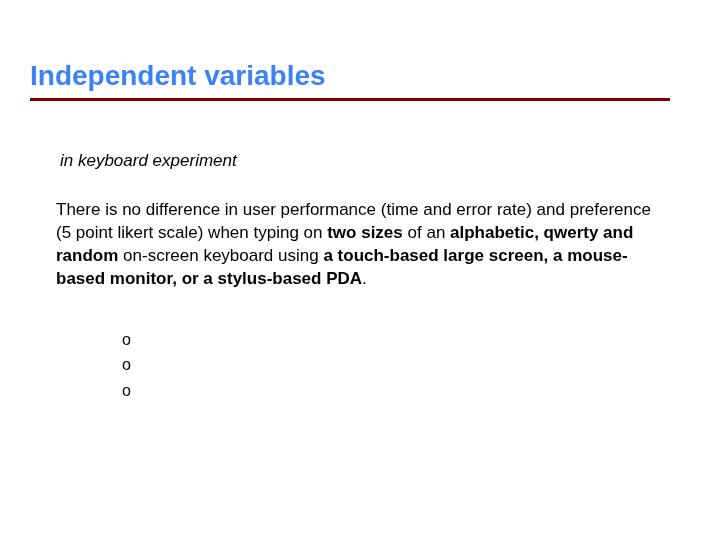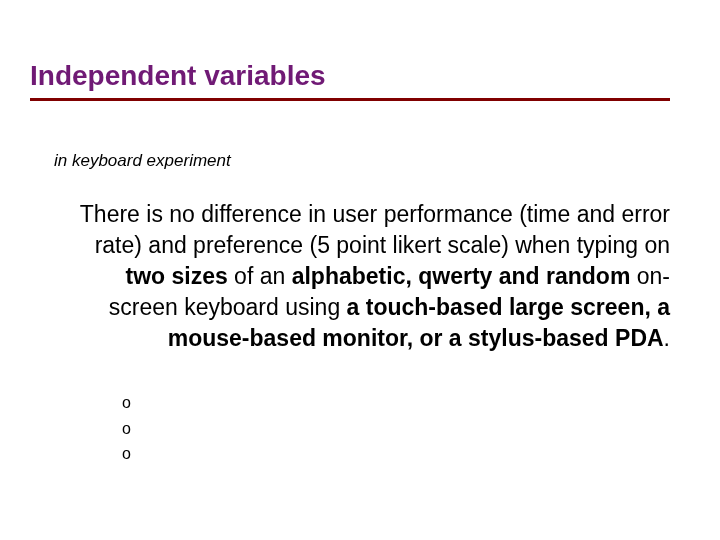--- a/index.html
+++ b/index.html
@@ -13,38 +13,37 @@
   }
   .slide {
     box-sizing: border-box;
     width: 720px;
     height: 540px;
     padding: 60px 50px 40px 50px;
   }
   .title {
     font-size: 28px;
     font-weight: bold;
-    color: #701a75;
+    color: #3b82f6;
     padding-bottom: 6px;
     border-bottom: 3px solid #800000;
     margin-bottom: 50px;
     margin-left: -20px;
   }
   .subtitle {
     font-style: italic;
     font-size: 17px;
     margin-bottom: 28px;
-    margin-left: 4px;
+    margin-left: 10px;
   }
   .body-text {
-    font-size: 23px;
+    font-size: 17px;
     line-height: 1.35;
-    margin-left: 24px;
+    margin-left: 6px;
     margin-bottom: 36px;
-    text-align: right;
   }
   .body-text .b { font-weight: bold; }
   .sublist {
     margin-left: 72px;
     font-size: 16px;
     line-height: 1.6;
   }
   .sublist-row {
     display: flex;
     align-items: baseline;

